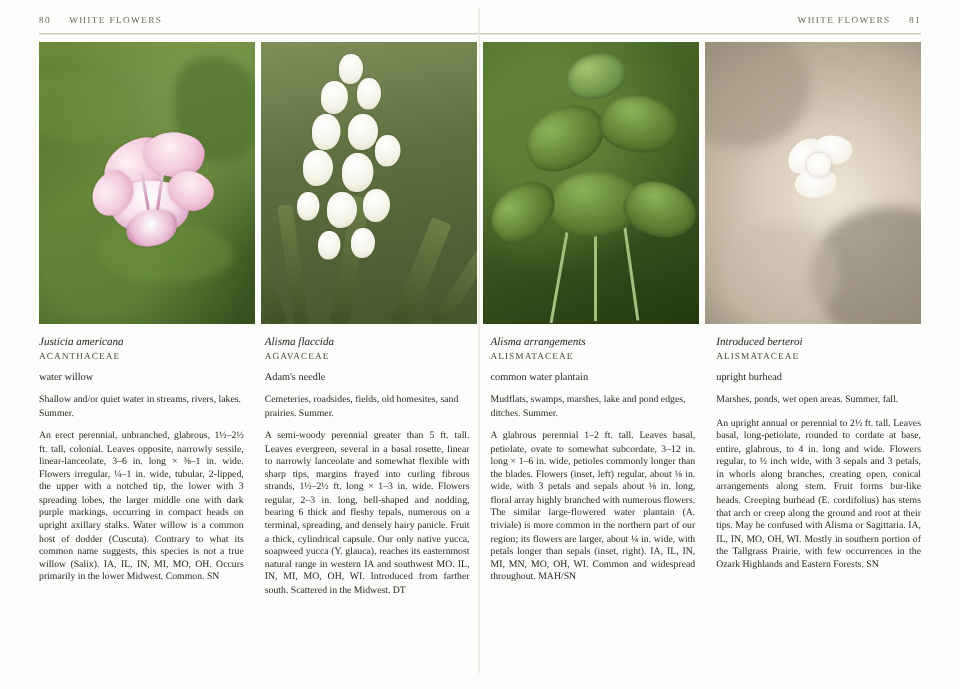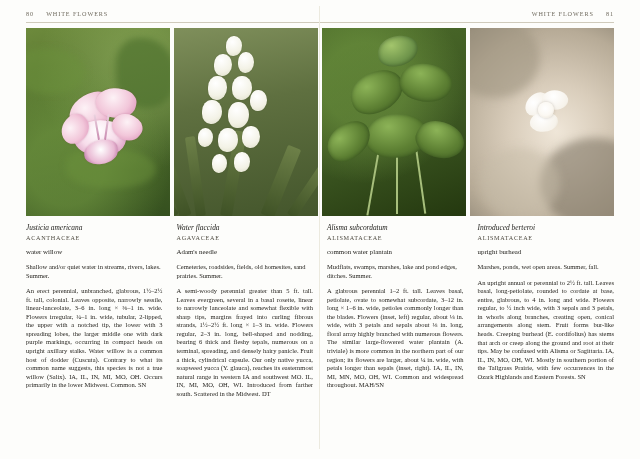--- a/index.html
+++ b/index.html
@@ -291,29 +291,29 @@
 
     <div class="col">
       <p class="sci-name">Justicia americana</p>
       <p class="family">ACANTHACEAE</p>
       <p class="common">water willow</p>
       <p class="habitat">Shallow and/or quiet water in streams, rivers, lakes. Summer.</p>
       <p class="desc">An erect perennial, unbranched, glabrous, 1½–2½ ft. tall, colonial. Leaves opposite, narrowly sessile, linear-lanceolate, 3–6 in. long × ⅜–1 in. wide. Flowers irregular, ¼–1 in. wide, tubular, 2-lipped, the upper with a notched tip, the lower with 3 spreading lobes, the larger middle one with dark purple markings, occurring in compact heads on upright axillary stalks. Water willow is a common host of dodder (Cuscuta). Contrary to what its common name suggests, this species is not a true willow (Salix). IA, IL, IN, MI, MO, OH. Occurs primarily in the lower Midwest. Common. SN</p>
     </div>
 
     <div class="col">
-      <p class="sci-name">Water flaccida</p>
+      <p class="sci-name">Alisma flaccida</p>
       <p class="family">AGAVACEAE</p>
       <p class="common">Adam's needle</p>
       <p class="habitat">Cemeteries, roadsides, fields, old homesites, sand prairies. Summer.</p>
       <p class="desc">A semi-woody perennial greater than 5 ft. tall. Leaves evergreen, several in a basal rosette, linear to narrowly lanceolate and somewhat flexible with sharp tips, margins frayed into curling fibrous strands, 1½–2½ ft. long × 1–3 in. wide. Flowers regular, 2–3 in. long, bell-shaped and nodding, bearing 6 thick and fleshy tepals, numerous on a terminal, spreading, and densely hairy panicle. Fruit a thick, cylindrical capsule. Our only native yucca, soapweed yucca (Y. glauca), reaches its easternmost natural range in western IA and southwest MO. IL, IN, MI, MO, OH, WI. Introduced from farther south. Scattered in the Midwest. DT</p>
     </div>
 
     <div class="col">
-      <p class="sci-name">Alisma subcordatum</p>
+      <p class="sci-name">Alisma arrangements</p>
       <p class="family">ALISMATACEAE</p>
       <p class="common">common water plantain</p>
       <p class="habitat">Mudflats, swamps, marshes, lake and pond edges, ditches. Summer.</p>
       <p class="desc">A glabrous perennial 1–2 ft. tall. Leaves basal, petiolate, ovate to somewhat subcordate, 3–12 in. long × 1–6 in. wide, petioles commonly longer than the blades. Flowers (inset, left) regular, about ⅛ in. wide, with 3 petals and sepals about ⅛ in. long, floral array highly branched with numerous flowers. The similar large-flowered water plantain (A. triviale) is more common in the northern part of our region; its flowers are larger, about ¼ in. wide, with petals longer than sepals (inset, right). IA, IL, IN, MI, MN, MO, OH, WI. Common and widespread throughout. MAH/SN</p>
     </div>
 
     <div class="col">
       <p class="sci-name">Introduced berteroi</p>
       <p class="family">ALISMATACEAE</p>
       <p class="common">upright burhead</p>

